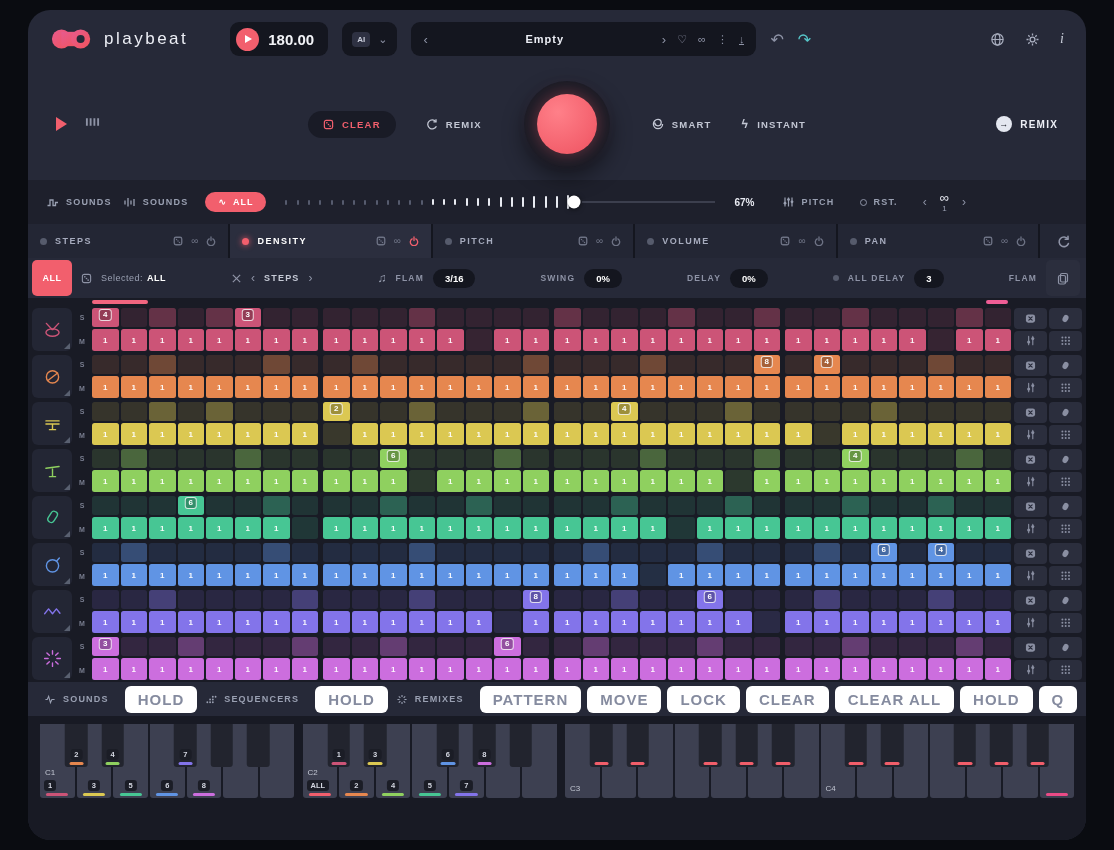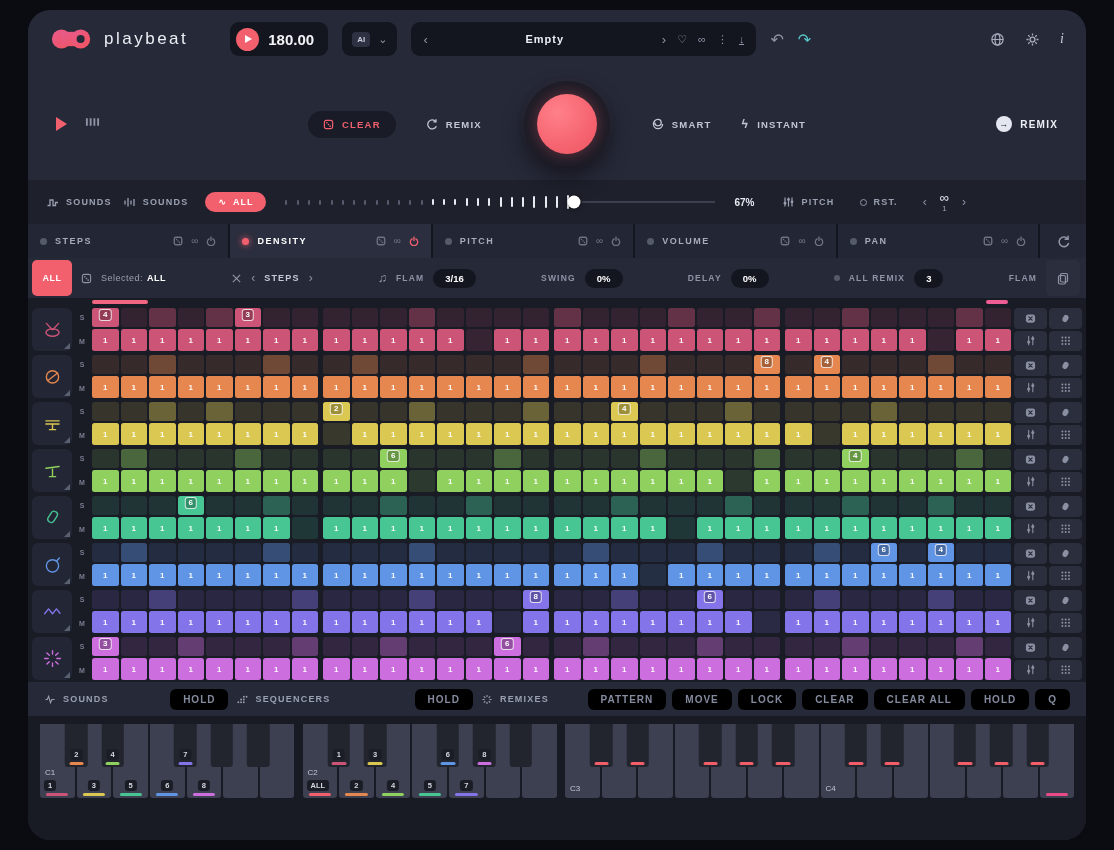--- a/index.html
+++ b/index.html
@@ -108,21 +108,21 @@
 .cell.gap8{margin-right:3px}
 .chip{position:absolute;top:1px;left:50%;transform:translateX(-50%);font-size:8px;font-weight:bold;color:#fff;background:rgba(0,0,0,.28);border:1px solid rgba(255,255,255,.8);border-radius:3px;padding:0 3px;line-height:10px}
 .one{font-size:8px;color:rgba(255,255,255,.95);font-weight:bold}
 .tr-btns{width:68px;display:grid;grid-template-columns:1fr 1fr;gap:2px;margin:2px 0}
 .tbtn{background:#2b2e3d;border-radius:4px;display:flex;align-items:center;justify-content:center;color:#8a8fa2}
 .tbtn svg{width:11px;height:11px}
 
 .bottombar{height:34px;display:flex;align-items:center;gap:8px;padding:0 16px;background:#262938;flex:none}
 .bb-label{display:flex;align-items:center;gap:7px;color:#9aa0b2;font-size:9px;font-weight:bold;letter-spacing:1.2px;white-space:nowrap}
 .bb-label svg{width:12px;height:11px}
-.bb-btn{background:#000000;border-radius:6px;padding:5px 13px;color:#858b9f;font-size:10px;font-weight:bold;letter-spacing:1px;white-space:nowrap}
+.bb-btn{background:#ffffff;border-radius:6px;padding:5px 13px;color:#858b9f;font-size:15px;font-weight:bold;letter-spacing:1px;white-space:nowrap}
 .bb-sp1{flex:1}.bb-sp2{flex:1.5}.bb-sp3{flex:.5}
 .actions{display:flex;gap:6px}
 
 .kb-section{background:#181a24;padding:8px 12px 0;flex:1;display:flex;flex-direction:column}
 .keyboard{display:flex;gap:8px;height:74px}
 .kgroup{position:relative}
 .kwrap{position:relative;height:100%;display:flex;gap:2px}
 .wkey{flex:1;background:#3d4051;border-radius:0 0 3px 3px;position:relative}
 .bkey{position:absolute;top:0;height:58%;background:#22242e;border-radius:0 0 3px 3px;transform:translateX(-50%);z-index:2}
 .kbadge{position:absolute;left:50%;transform:translateX(-50%);bottom:7px;background:#1b1d26;color:#d5d8e2;font-size:7.5px;font-weight:bold;padding:1px 4px;border-radius:3px;white-space:nowrap;z-index:3}
@@ -443,21 +443,21 @@
     <span class="klabel">FLAM</span>
     <span class="vpill">3/16</span>
     <span class="sp"></span>
     <span class="klabel">SWING</span>
     <span class="vpill">0%</span>
     <span class="sp"></span>
     <span class="klabel">DELAY</span>
     <span class="vpill">0%</span>
     <span class="sp"></span>
     <span class="stepdot"></span>
-    <span class="klabel">ALL REMIX</span>
+    <span class="klabel">ALL DELAY</span>
     <span class="vpill">3</span>
     <span class="sp"></span>
     <span class="klabel">FLAM</span>
     <div class="copycell">
       <svg viewBox="0 0 12 13" fill="none" stroke="currentColor" stroke-width="1.2">
           <rect x="3.5" y="1.5" width="7" height="8.5" rx="1.5"></rect>
           <rect x="1.5" y="3.5" width="7" height="8.5" rx="1.5"></rect>
         </svg>
     </div>
   </section>

